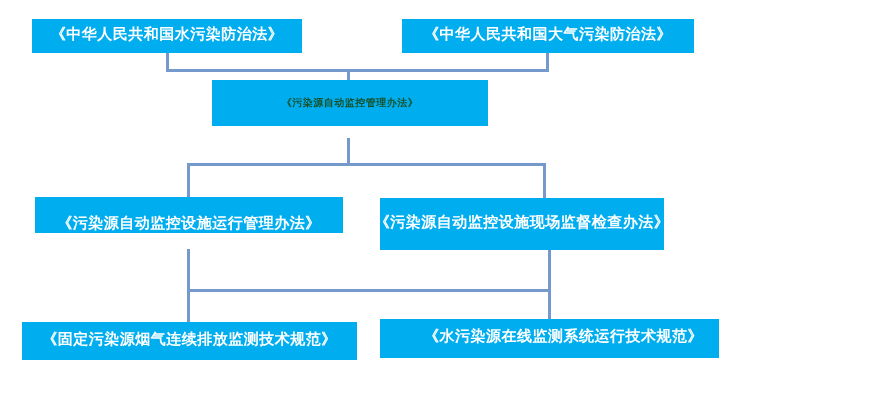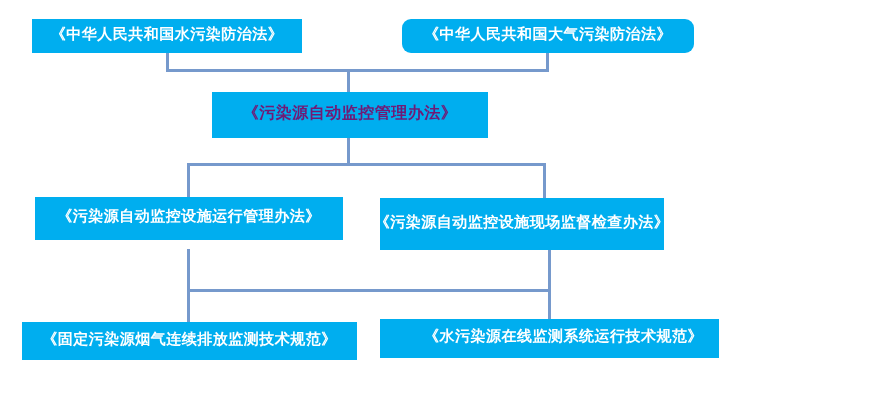--- a/index.html
+++ b/index.html
@@ -46,27 +46,27 @@
     <div class="line" style="background: rgb(118, 153, 204); left: 347px; top: 138px; width: 3px; height: 28px;"></div>
     <div class="line" style="background: rgb(118, 153, 204); left: 186.5px; top: 163px; width: 359.5px; height: 3px;"></div>
     <div class="line" style="background: rgb(118, 153, 204); left: 186.5px; top: 163px; width: 3px; height: 34px;"></div>
     <div class="line" style="background: rgb(118, 153, 204); left: 543px; top: 163px; width: 3px; height: 35px;"></div>
     <div class="line" style="background: rgb(118, 153, 204); left: 186.5px; top: 249px; width: 3px; height: 73px;"></div>
     <div class="line" style="background: rgb(118, 153, 204); left: 547.5px; top: 250px; width: 3px; height: 69px;"></div>
     <div class="line" style="background: rgb(118, 153, 204); left: 186.5px; top: 288.5px; width: 364px; height: 3px;"></div>
     <div class="node" style="left: 32px; top: 19px; width: 270px; height: 34px; background: rgb(0, 174, 239); color: rgb(255, 255, 255); font-size: 15px;">
       <span>《中华人民共和国水污染防治法》</span>
     </div>
-    <div class="node" style="left: 402px; top: 19px; width: 292px; height: 34px; background: rgb(0, 174, 239); color: rgb(255, 255, 255); font-size: 15px; border-radius: 9px;">
+    <div class="node" style="left: 402px; top: 19px; width: 292px; height: 34px; background: rgb(0, 174, 239); color: rgb(255, 255, 255); font-size: 15px;">
       <span>《中华人民共和国大气污染防治法》</span>
     </div>
-    <div class="node" style="left: 212px; top: 92px; width: 276px; height: 46px; background: rgb(0, 174, 239); color: #701a75; font-size: 16px;">
+    <div class="node" style="left: 212px; top: 80px; width: 276px; height: 46px; background: rgb(0, 174, 239); color: #14532d; font-size: 10px;">
       <span>《污染源自动监控管理办法》</span>
     </div>
-    <div class="node" style="left: 35px; top: 197px; width: 308px; height: 43px; background: rgb(0, 174, 239); color: rgb(255, 255, 255); font-size: 15px;">
+    <div class="node" style="left: 35px; top: 197px; width: 308px; height: 36px; background: rgb(0, 174, 239); color: rgb(255, 255, 255); font-size: 15px; align-items: flex-end;">
       <span>《污染源自动监控设施运行管理办法》</span>
     </div>
     <div class="node" style="left: 380px; top: 198px; width: 284px; height: 52px; background: rgb(0, 174, 239); color: rgb(255, 255, 255); font-size: 15px;">
       <span>《污染源自动监控设施现场监督检查办法》</span>
     </div>
     <div class="node" style="left: 22px; top: 322px; width: 335px; height: 38px; background: rgb(0, 174, 239); color: rgb(255, 255, 255); font-size: 15px; text-align: center;">
       <span>《固定污染源烟气连续排放监测技术规范》</span>
     </div>
     <div class="node" style="left: 380px; top: 319px; width: 339px; height: 39px; background: rgb(0, 174, 239); color: rgb(255, 255, 255); font-size: 15px; padding-left: 28px;">
       <span>《水污染源在线监测系统运行技术规范》</span>

